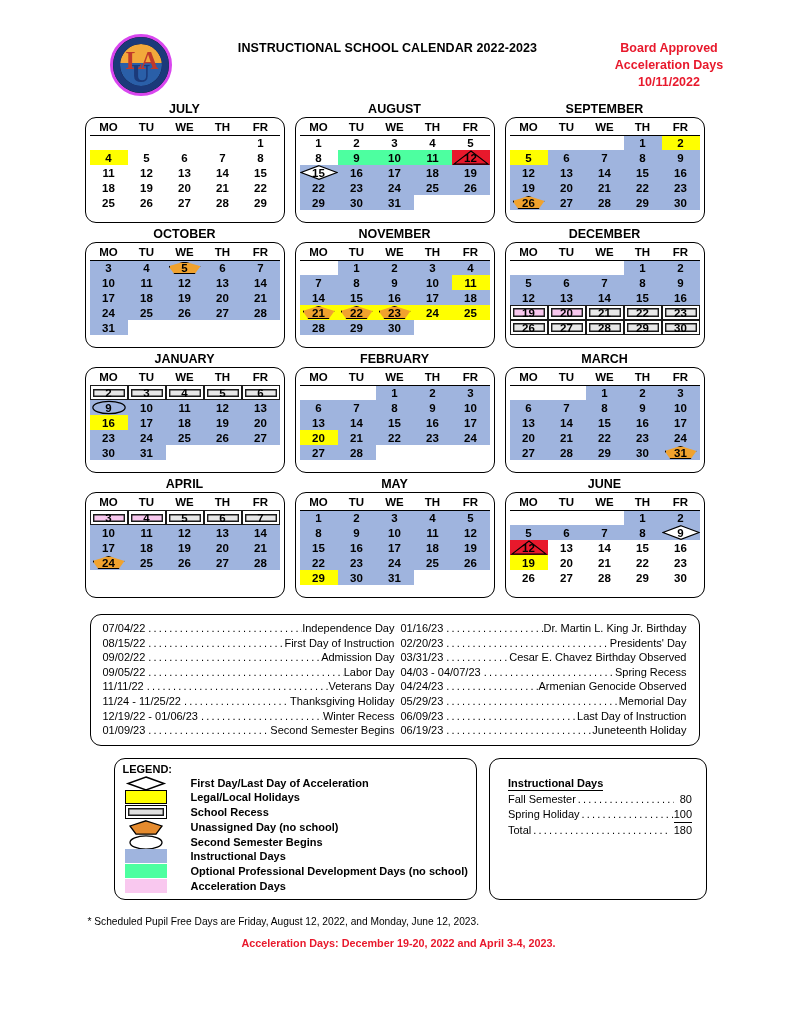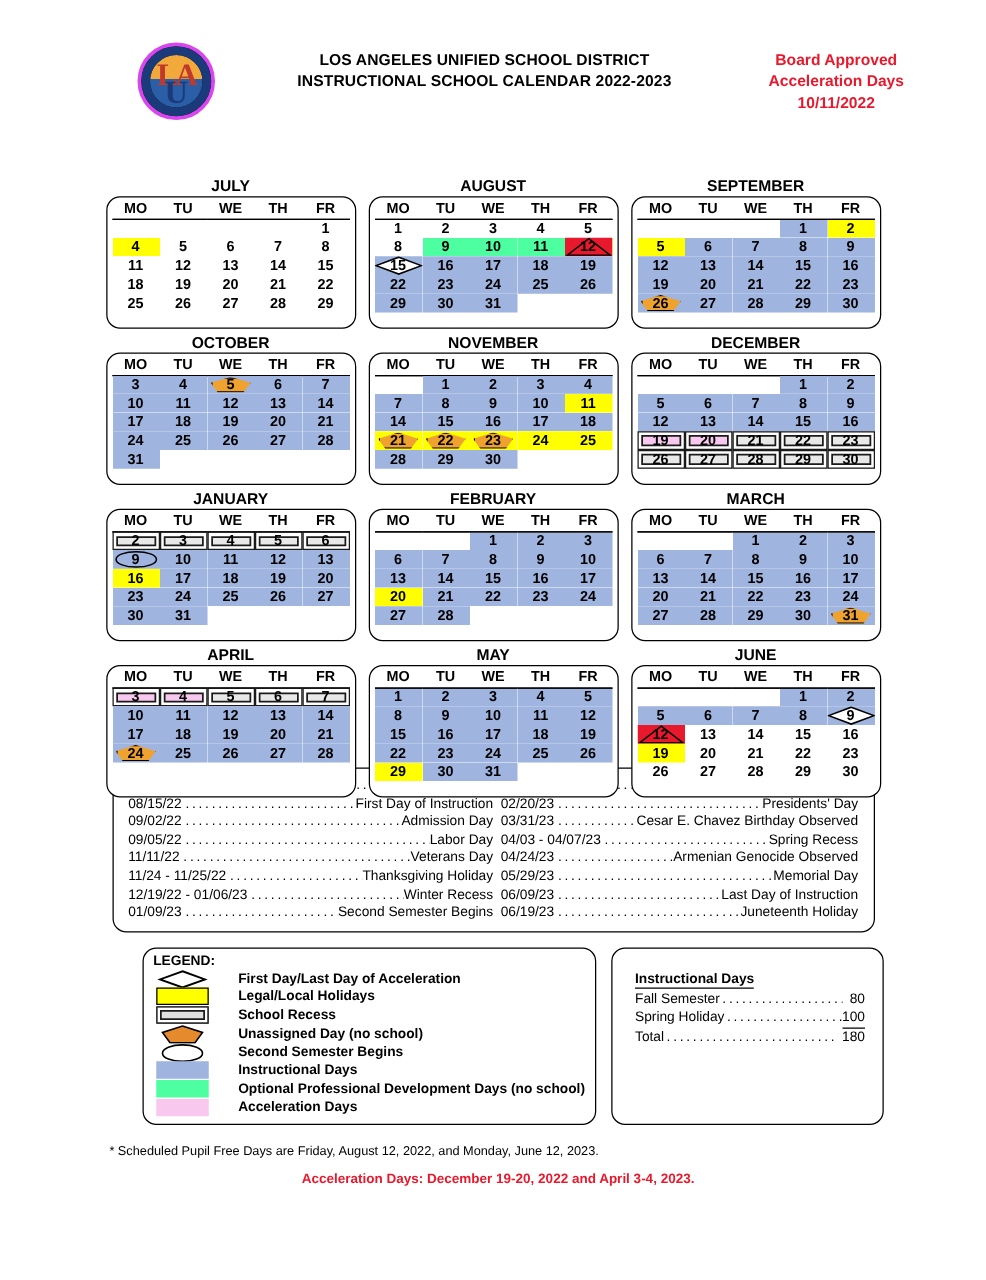--- a/index.html
+++ b/index.html
@@ -89,21 +89,20 @@
     padding: 0 0 0 0;
     margin-top: -2px;
   }
   .month { width: 210px; height: 125px; padding: 0 5px; }
   .month-name {
     text-align: center;
     font-size: 12.5px;
     font-weight: bold;
     line-height: 15px;
     height: 15px;
-    margin-top: 40px;
   }
   .month-box {
     border: 1.6px solid #000;
     border-radius: 11px;
     padding: 2px 4px 3px 4px;
     height: 106px;
     background: #fff;
     position: relative;
   }
   table.cal {
@@ -291,21 +290,20 @@
   <div class="logo-wrap">
     <div class="logo">
       <div class="inner">
         <div class="la">LA</div>
         <div class="u">U</div>
       </div>
       <div class="ring-text"></div>
     </div>
   </div>
   <div class="title-block">
-    <div>LOS ANGELES UNIFIED SCHOOL DISTRICT</div>
     <div>INSTRUCTIONAL SCHOOL CALENDAR 2022-2023</div>
   </div>
   <div class="board-block">
     <div>Board Approved</div>
     <div>Acceleration Days</div>
     <div>10/11/2022</div>
   </div>
 </div>
 
 <div class="months" id="months-grid">

